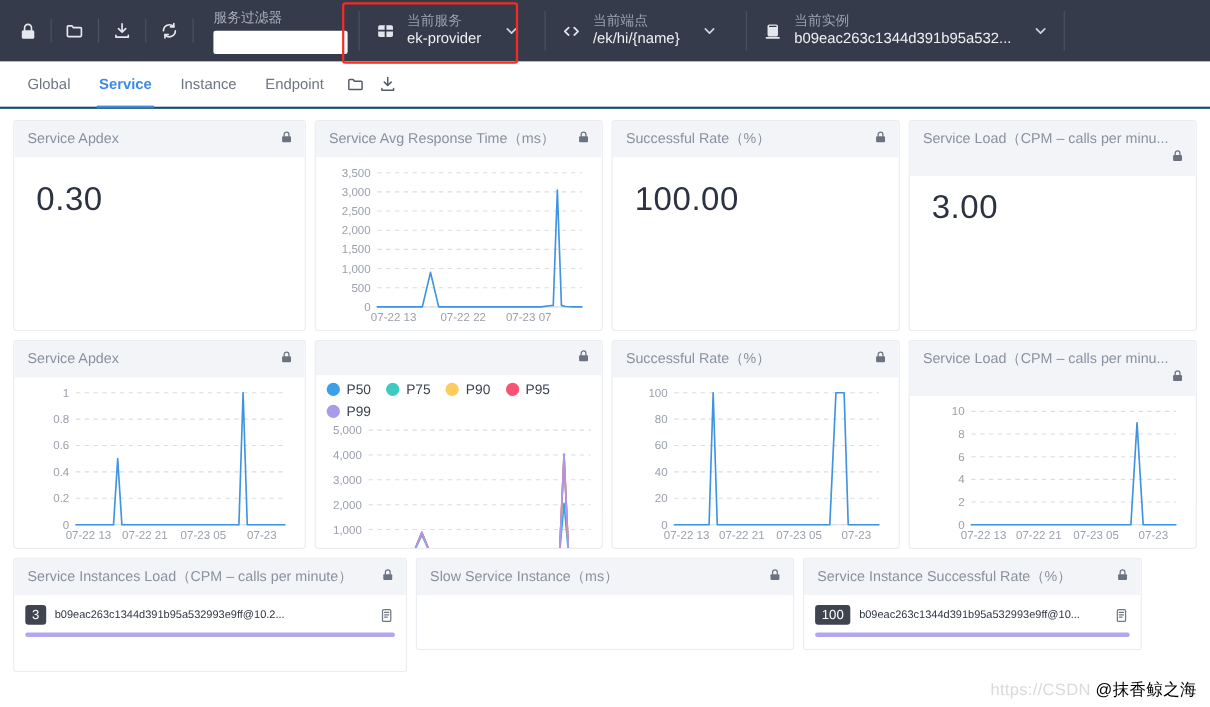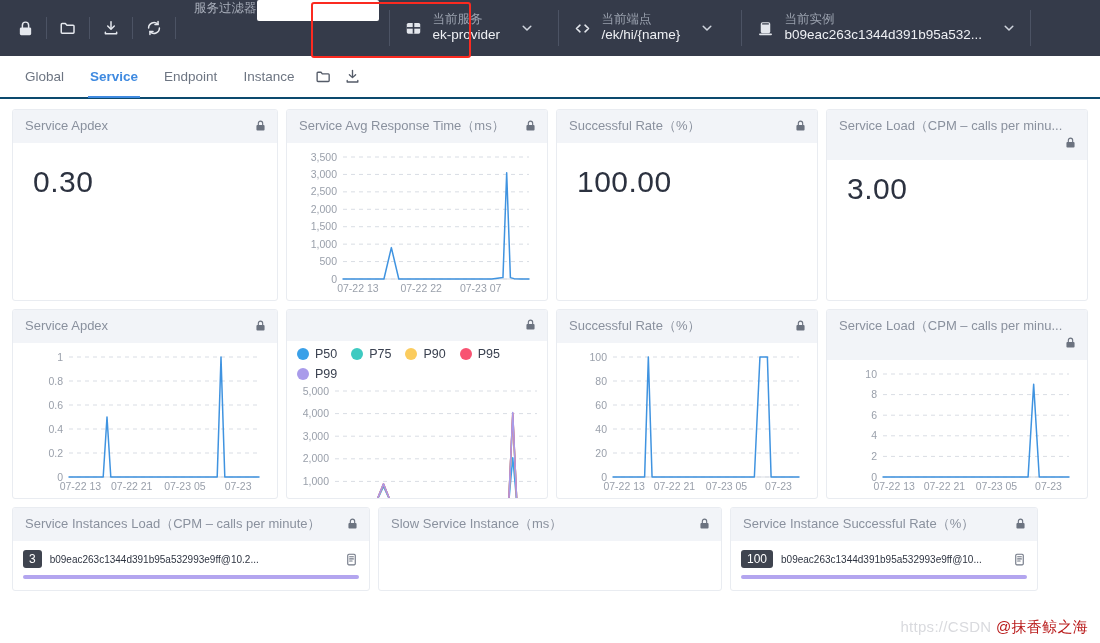--- a/index.html
+++ b/index.html
@@ -14,21 +14,21 @@
   .topbar {
     height: 56px; background: #353b4a; display: flex; align-items: stretch;
     color: #d5d9e0;
   }
   .tb-icons { display:flex; align-items:center; padding: 0 4px 0 10px; }
   .tb-icon {
     width: 30px; height: 30px; display:flex; align-items:center; justify-content:center;
     cursor: pointer; color:#e5e8ee;
   }
   .tb-sep { width:1px; height:22px; background:#4c5364; margin: 0 6px; align-self:center; }
-  .tb-filter { display:flex; justify-content:center; padding: 0 10px 0 8px; min-width:132px; }
+  .tb-filter { display:flex; flex-direction:column; justify-content:center; padding: 0 10px 0 8px; min-width:132px; }
   .tb-filter-label { font-size:12.5px; color:#a8aeba; margin-bottom:3px; }
   .tb-filter-input {
     width: 122px; height: 21px; background:#fff; border:none; border-radius:2px;
     outline:none; font-size:12px; padding: 0 4px; font-family:"Liberation Sans",sans-serif;
   }
   .tb-divider { width:1px; background:#4c5364; margin: 10px 0; }
 
   .selector {
     display:flex; align-items:center; gap: 10px; padding: 0 14px; cursor:pointer;
     position: relative;
@@ -103,21 +103,21 @@
     white-space:nowrap; flex:1;
   }
   .copy-ico { color:#6f7684; flex:none; cursor:pointer; display:flex; align-items:center; }
   .bar-track { height:4px; background:#fff; border-radius:2px; margin-top:7px; }
   .bar-fill { height:4px; background:#b3a5ef; border-radius:2px; }
 
   .watermark {
     position:absolute; right:12px; bottom:6px; font-size:15px; color:#d9dade;
     letter-spacing:0.3px; pointer-events:none; user-select:none; white-space:nowrap;
   }
-  .wm-cn { color:#b91c1c; }
+  .wm-cn { color:#000000; }
 </style>
 </head>
 <body>
 
 <div id="app">
 
   <div class="topbar">
     <div class="tb-icons">
       <div class="tb-icon">
         <svg width="17" height="17" viewBox="0 0 24 24" fill="none" stroke="currentColor" stroke-width="2.1" stroke-linecap="round">
@@ -224,24 +224,24 @@
   </div>
 
   <div class="tabbar">
     <div class="tab">
       <span>Global</span>
     </div>
     <div class="tab active">
       <span>Service</span>
     </div>
     <div class="tab">
+      <span>Instance</span>
+    </div>
+    <div class="tab">
       <span>Endpoint</span>
-    </div>
-    <div class="tab">
-      <span>Instance</span>
     </div>
     <div class="tabbar-icons">
       <span class="ti">
         <svg width="17" height="17" viewBox="0 0 24 24" fill="none" stroke="currentColor" stroke-width="1.9" stroke-linejoin="round">
           <path d="M3 7.2a1.2 1.2 0 0 1 1.2-1.2h4.3l1.8 2.2h8.5A1.2 1.2 0 0 1 20 9.4v8.4a1.2 1.2 0 0 1-1.2 1.2H4.2A1.2 1.2 0 0 1 3 17.8z"></path>
         </svg>
       </span>
       <span class="ti">
         <svg width="17" height="17" viewBox="0 0 24 24" fill="none" stroke="currentColor" stroke-width="1.9" stroke-linecap="round" stroke-linejoin="round">
           <path d="M12 3.5v9"></path>
@@ -505,21 +505,21 @@
                 <text x="109.38" y="124" text-anchor="middle" font-size="10.5" fill="#9aa0ab" font-family="&quot;Liberation Sans&quot;, sans-serif">07-22 21</text>
                 <text x="161.45999999999998" y="124" text-anchor="middle" font-size="10.5" fill="#9aa0ab" font-family="&quot;Liberation Sans&quot;, sans-serif">07-23 05</text>
                 <text x="213.54" y="124" text-anchor="middle" font-size="10.5" fill="#9aa0ab" font-family="&quot;Liberation Sans&quot;, sans-serif">07-23 </text>
               </svg>
             </div>
         </div>
       </div>
     </div>
 
     <div class="row">
-      <div class="card list-card" style="width:358px;height:84px">
+      <div class="card list-card" style="width:358px;height:104px">
         <div class="card-head">
           <div class="card-title">Service Instances Load（CPM – calls per minute）</div>
           <span class="lock-ico">
             <svg width="13" height="13" viewBox="0 0 24 24" fill="none" stroke="currentColor" stroke-width="2.1" stroke-linecap="round">
               <rect x="4.5" y="11" width="15" height="10" rx="1.8" fill="currentColor" stroke="none"></rect>
               <path d="M8 11V7.8a4 4 0 0 1 8 0V11"></path>
             </svg>
           </span>
         </div>
         <div class="card-body">

